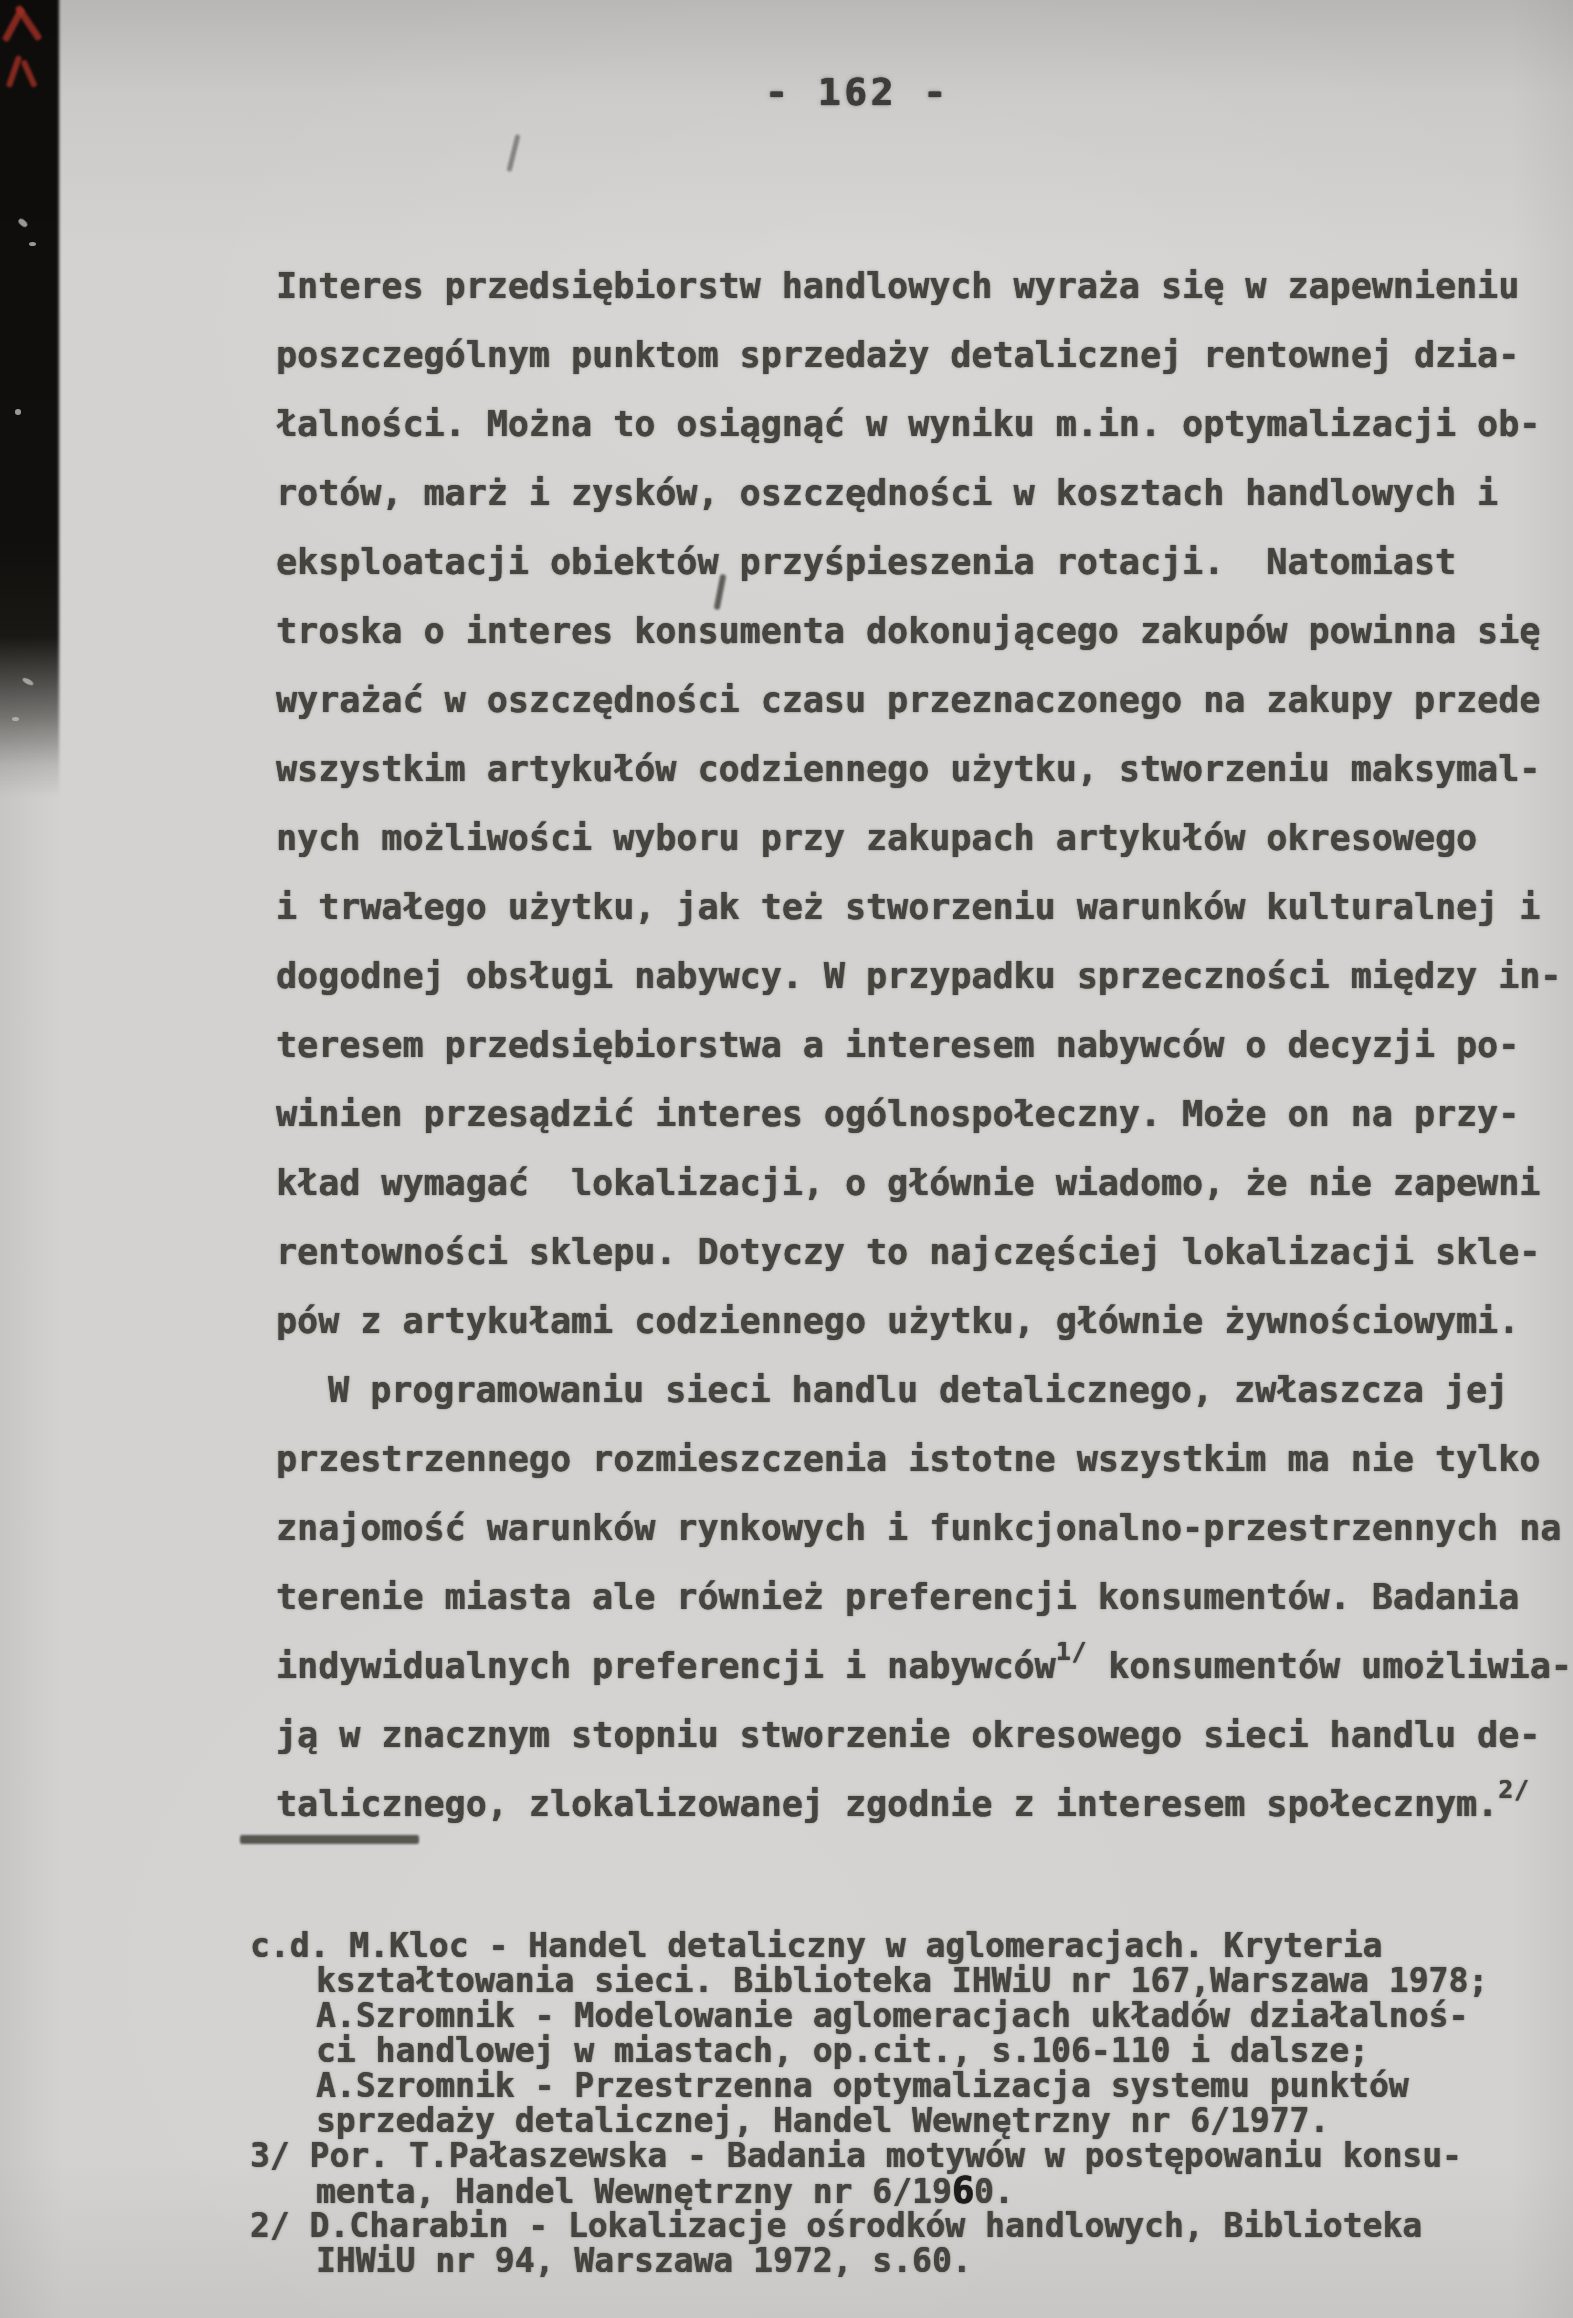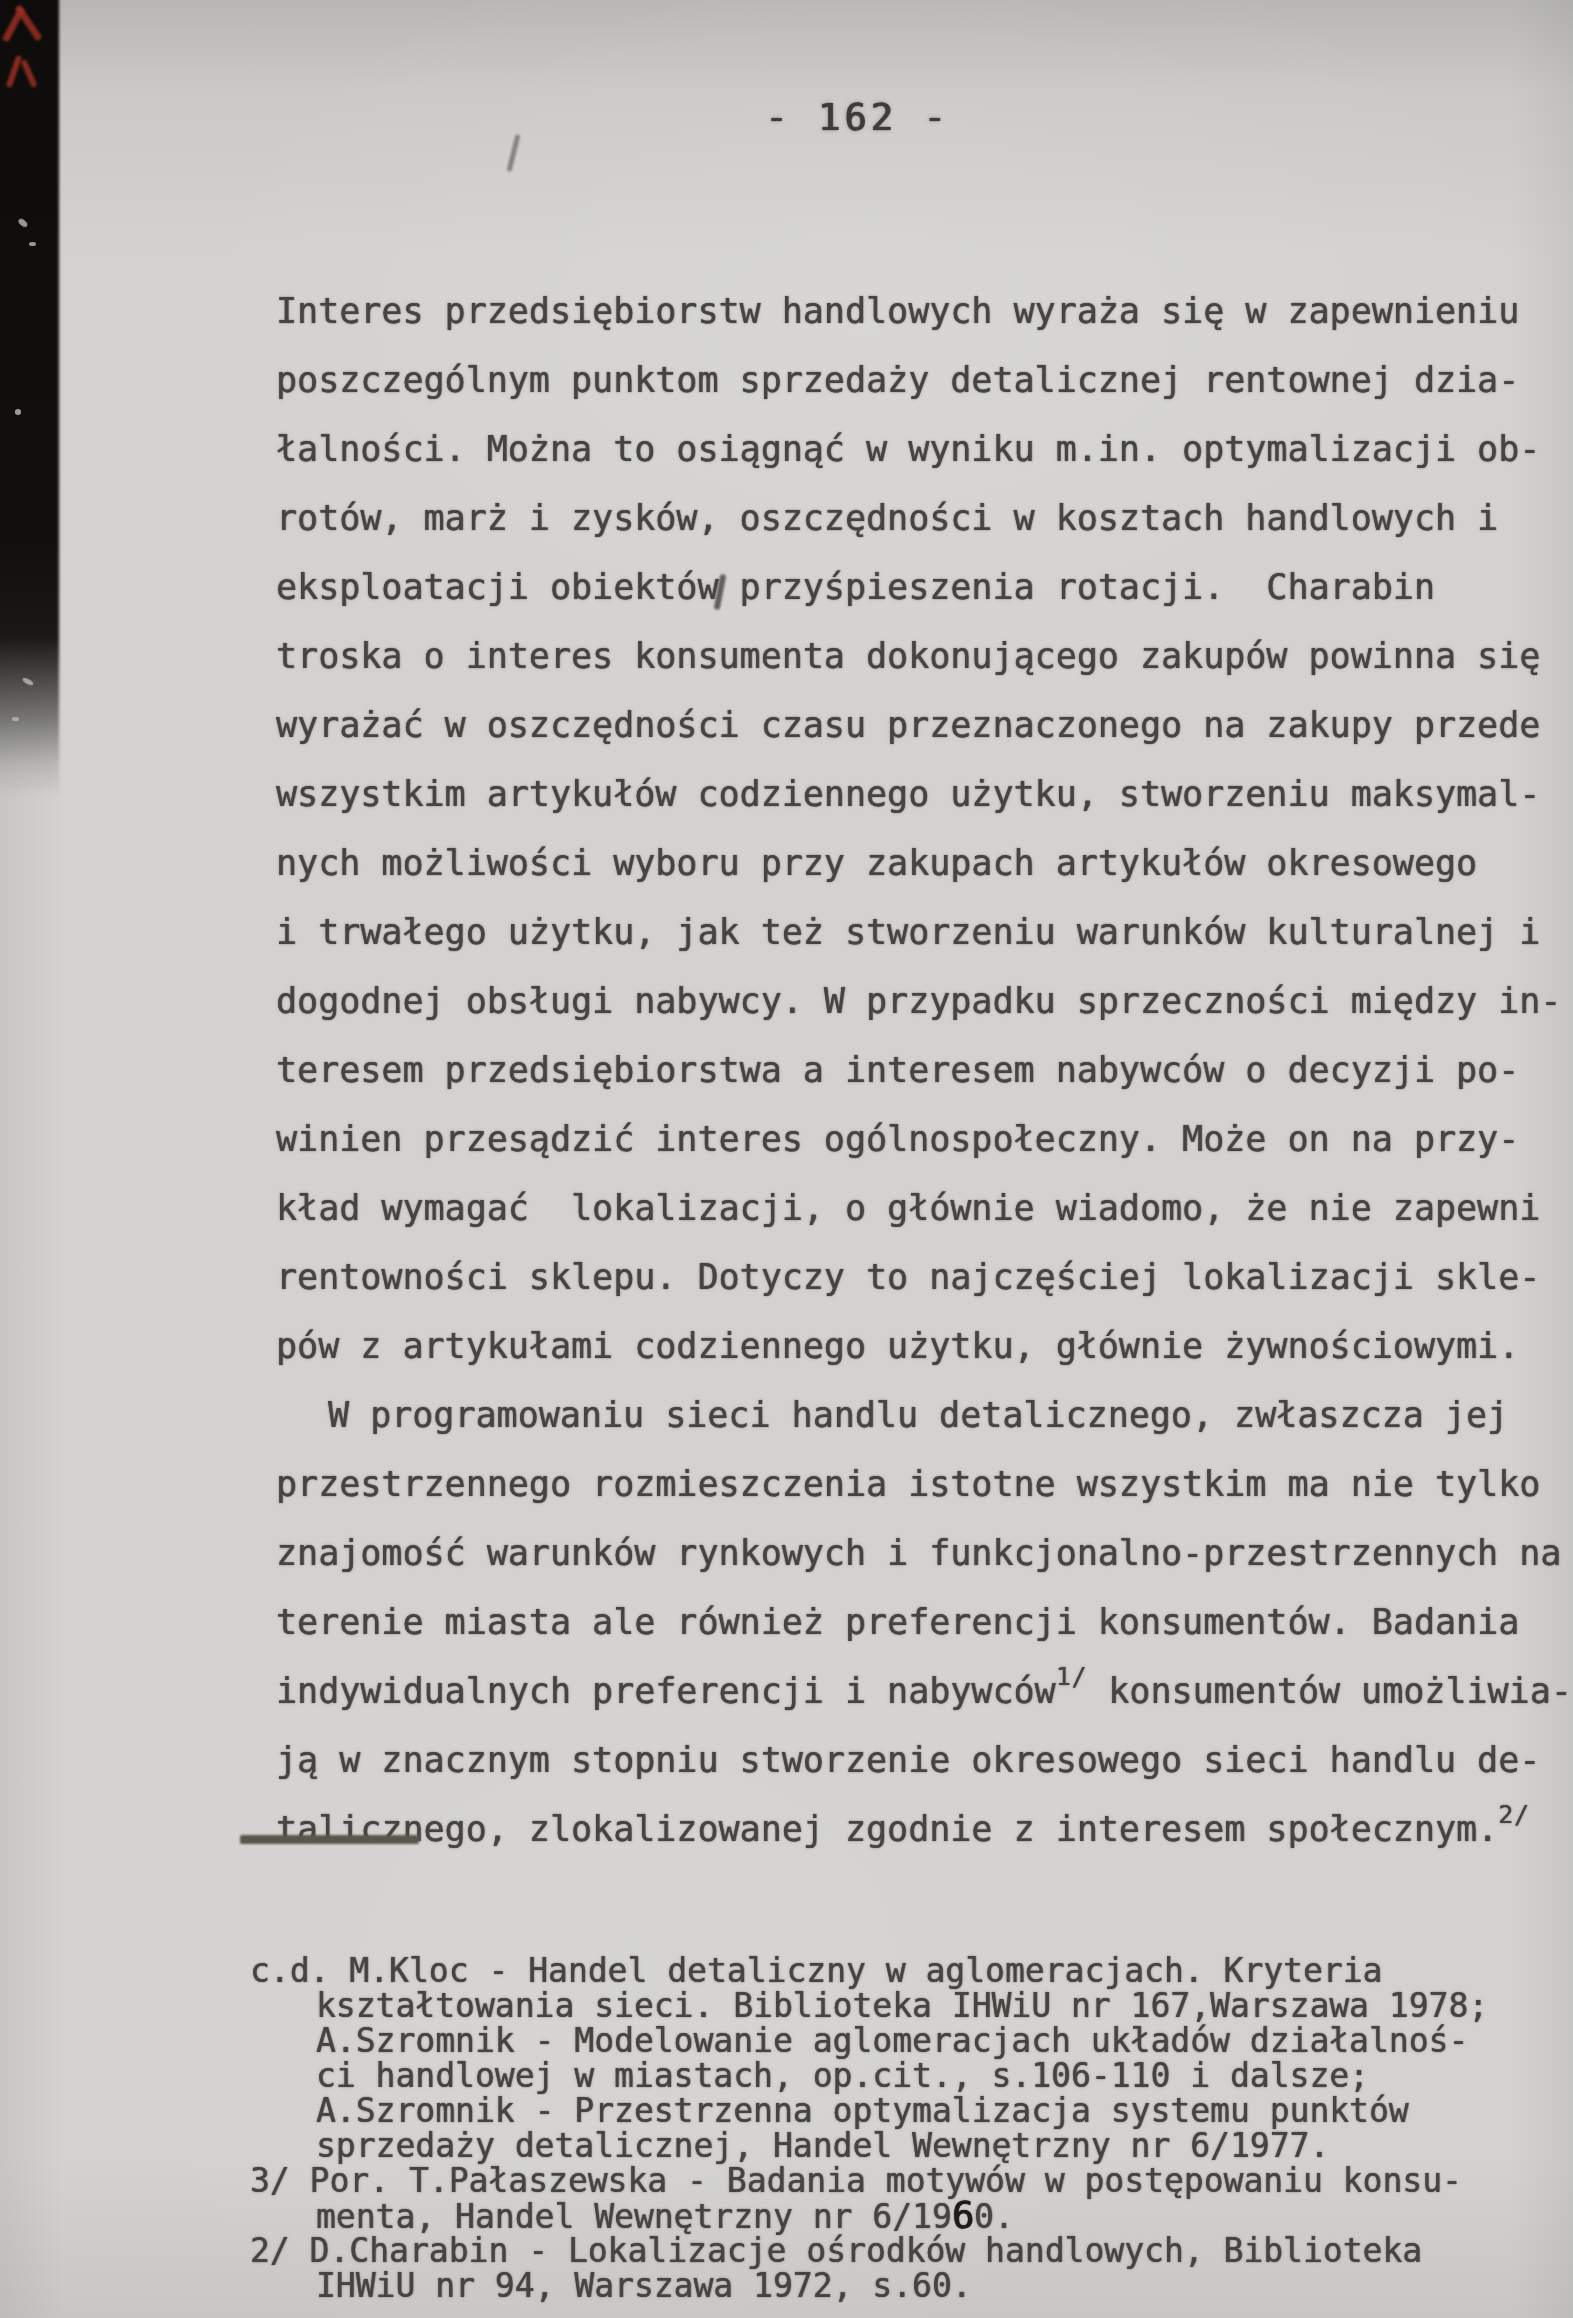--- a/index.html
+++ b/index.html
@@ -22,22 +22,21 @@
     background:linear-gradient(180deg,#0d0c0b 0%,#100f0d 68%,#191814 80%,rgba(45,44,40,0.55) 90%,rgba(100,99,95,0.22) 96%,rgba(140,139,135,0) 100%);
     filter:blur(1.7px);
   }
   .red-stroke{position:absolute;background:#9e2f23;border-radius:2.7px;opacity:.82;filter:blur(0.8px);}
   .speck{position:absolute;background:#bcbbb7;border-radius:50%;opacity:.8;filter:blur(0.7px);}
   
   .ink{
     color:#45443f;
     text-shadow:0 0 1.1px rgba(66,65,60,.9),0 0 3.4px rgba(66,65,60,.26),0.7px 0 0 rgba(66,65,60,.35);
     filter:blur(0.4px);
-    font-weight:normal;
-    margin-top:25px;
+    font-weight:bold;
   }
   .pagenum{
     position:absolute;left:765px;top:71px;
     font-size:37px;letter-spacing:4.1px;
     text-shadow:0 0 1.4px rgba(50,49,45,.95),1.2px 0 0 rgba(50,49,45,.8),0 0 4.8px rgba(50,49,45,.3);
     color:#3d3c38;
   }
   .bodytext{
     position:absolute;left:276px;top:252px;width:1294px;
     font-size:35px;line-height:69px;
@@ -88,21 +87,21 @@
 
   <div class="pagenum ink">- 162 -</div>
 
   <div class="pen-mark"></div>
 
   <div class="bodytext ink">
     <div class="bline">Interes przedsiębiorstw handlowych wyraża się w zapewnieniu</div>
     <div class="bline">poszczególnym punktom sprzedaży detalicznej rentownej dzia-</div>
     <div class="bline">łalności. Można to osiągnąć w wyniku m.in. optymalizacji ob-</div>
     <div class="bline">rotów, marż i zysków, oszczędności w kosztach handlowych i</div>
-    <div class="bline">eksploatacji obiektów przyśpieszenia rotacji.  Charabin</div>
+    <div class="bline">eksploatacji obiektów przyśpieszenia rotacji.  Natomiast</div>
     <div class="bline">troska o interes konsumenta dokonującego zakupów powinna się</div>
     <div class="bline">wyrażać w oszczędności czasu przeznaczonego na zakupy przede</div>
     <div class="bline">wszystkim artykułów codziennego użytku, stworzeniu maksymal-</div>
     <div class="bline">nych możliwości wyboru przy zakupach artykułów okresowego</div>
     <div class="bline">i trwałego użytku, jak też stworzeniu warunków kulturalnej i</div>
     <div class="bline">dogodnej obsługi nabywcy. W przypadku sprzeczności między in-</div>
     <div class="bline">teresem przedsiębiorstwa a interesem nabywców o decyzji po-</div>
     <div class="bline">winien przesądzić interes ogólnospołeczny. Może on na przy-</div>
     <div class="bline">kład wymagać  lokalizacji, o głównie wiadomo, że nie zapewni</div>
     <div class="bline">rentowności sklepu. Dotyczy to najczęściej lokalizacji skle-</div>

